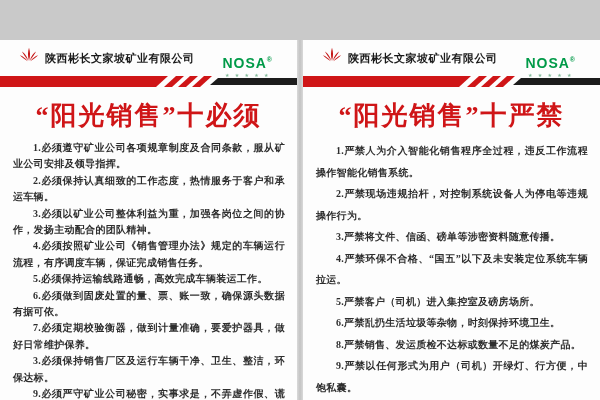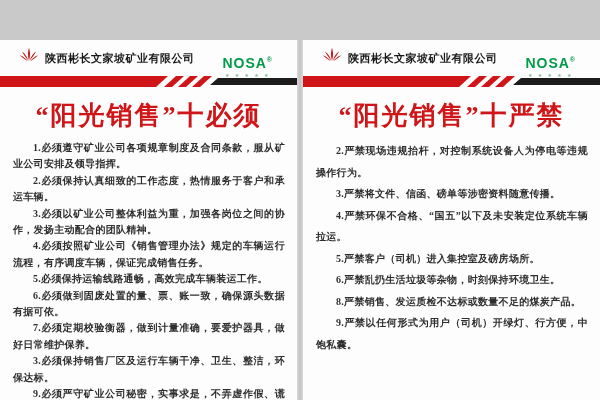--- a/index.html
+++ b/index.html
@@ -149,20 +149,21 @@
     </div>
     <svg class="banner" width="297" height="14" viewBox="0 0 297 14">
       <polygon fill="#cf1517" points="0,1 168,1 156,12 0,12"></polygon>
       <polygon fill="#cf1517" points="176,1 184,1 172,12 164,12"></polygon>
       <polygon fill="#cf1517" points="190,1 198,1 186,12 178,12"></polygon>
       <polygon fill="#cf1517" points="204,1 212,1 200,12 192,12"></polygon>
       <polygon fill="#1c1c1c" points="218,3 297,3 297,10 210,10"></polygon>
     </svg>
     <div class="title">“阳光销售”十严禁</div>
     <div class="list">
+      <p>1.严禁人为介入智能化销售程序全过程，违反工作流程操作智能化销售系统。</p>
       <p>2.严禁现场违规抬杆，对控制系统设备人为停电等违规操作行为。</p>
       <p>3.严禁将文件、信函、磅单等涉密资料随意传播。</p>
       <p>4.严禁环保不合格、“国五”以下及未安装定位系统车辆拉运。</p>
       <p>5.严禁客户（司机）进入集控室及磅房场所。</p>
       <p>6.严禁乱扔生活垃圾等杂物，时刻保持环境卫生。</p>
       <p>8.严禁销售、发运质检不达标或数量不足的煤炭产品。</p>
       <p>9.严禁以任何形式为用户（司机）开绿灯、行方便，中饱私囊。</p>
 
     </div>
   </div>

